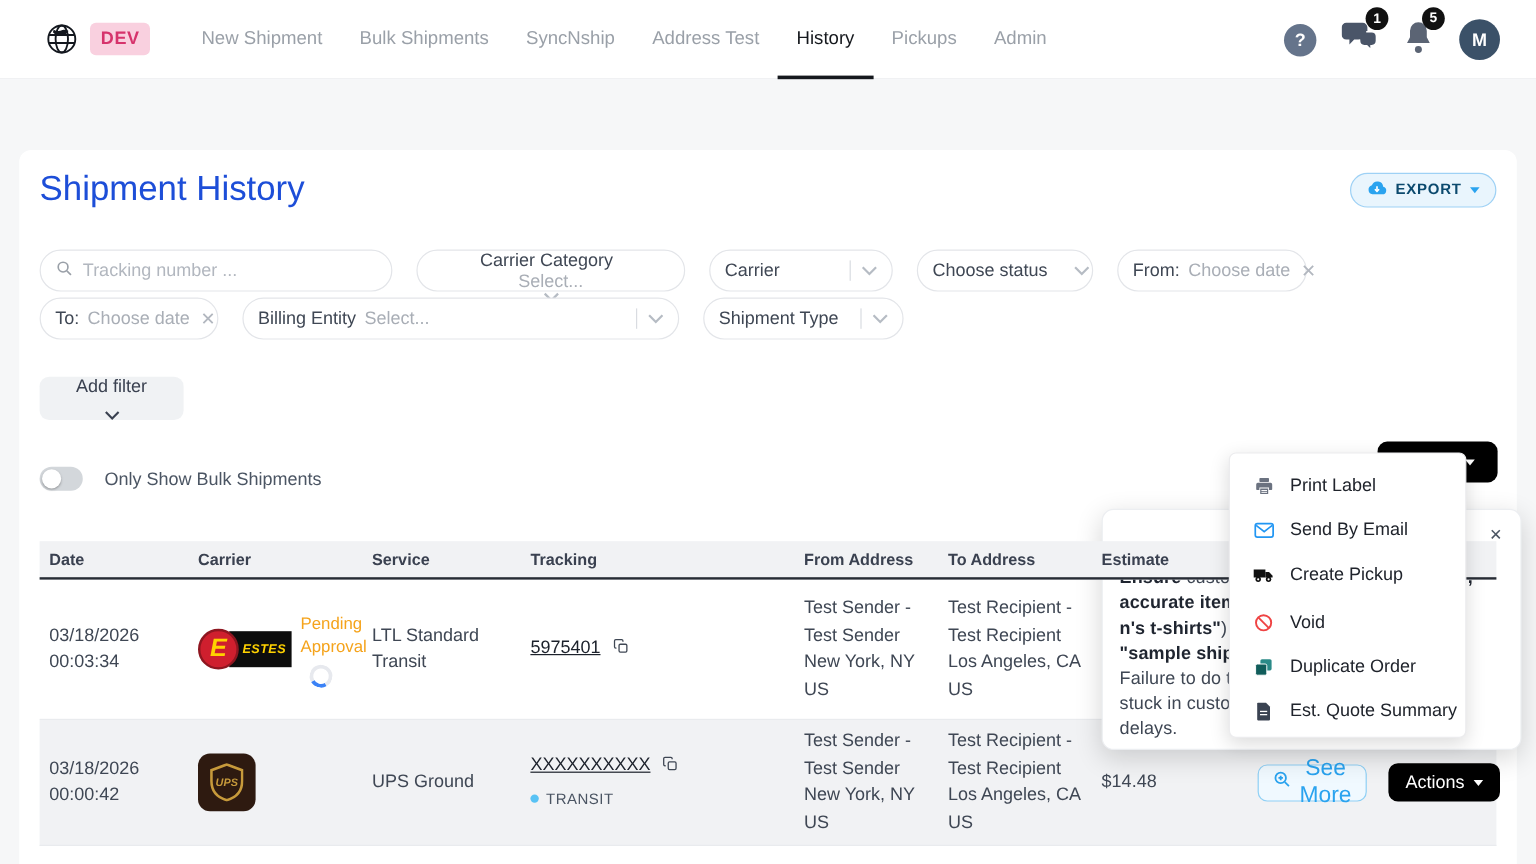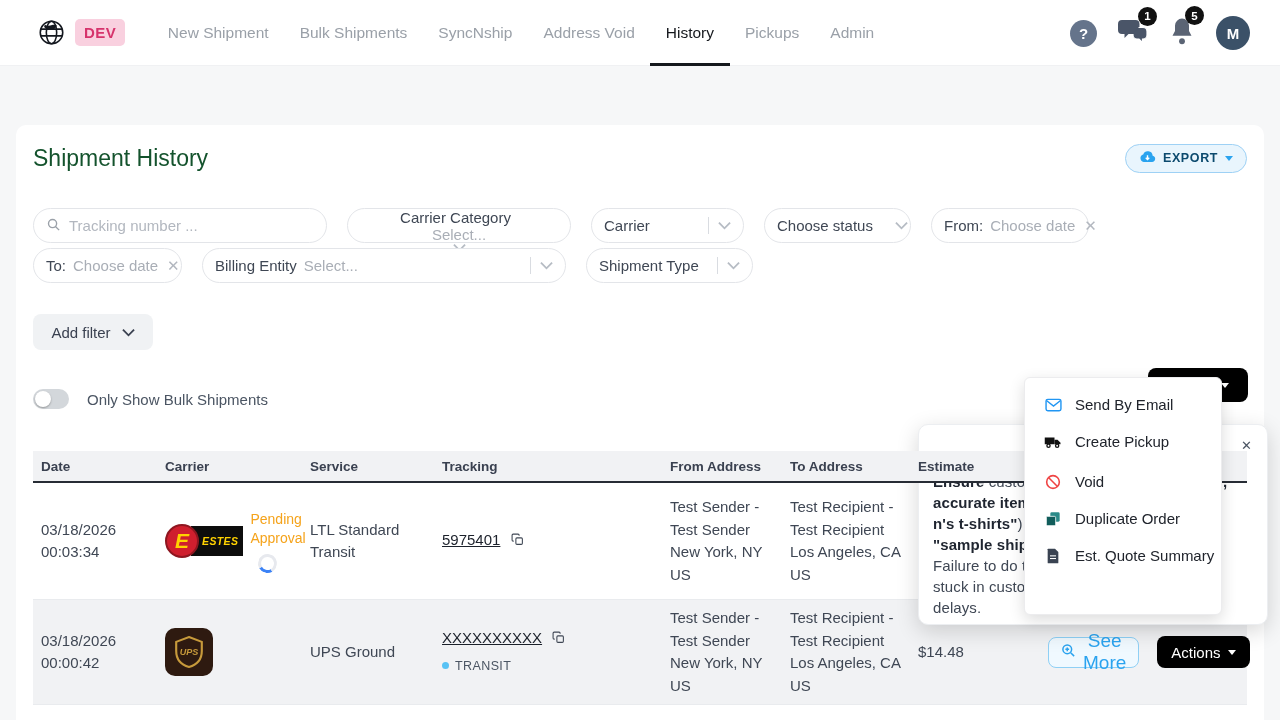--- a/index.html
+++ b/index.html
@@ -23,21 +23,21 @@
   .count-badge { position: absolute; top: -11px; right: -9px; min-width: 19px; height: 19px; border-radius: 50%;
     background: #111; color: #fff; font-size: 11.5px; font-weight: bold; display: flex; align-items: center; justify-content: center; }
   .avatar { width: 34px; height: 34px; border-radius: 50%; background: #3b5168; color: #fff;
     display: flex; align-items: center; justify-content: center; font-size: 15px; font-weight: bold; }
 
   
   .pagebg { position: absolute; left: 0; top: 66px; width: 1280px; height: 654px; background: #f6f7f8; }
   .card { position: absolute; left: 16px; top: 59px; width: 1248px; height: 780px; background: #fff;
     border-radius: 10px; padding: 10px 17px 0 17px; }
   .card-head { display: flex; align-items: center; height: 46px; }
-  .page-title { font-size: 23px; font-weight: 500; color: #14532d; }
+  .page-title { font-size: 29px; font-weight: 500; color: #1d4ed8; }
   .export-btn { margin-left: auto; display: flex; align-items: center; gap: 7px; background: #e9f5fd;
     border: 1px solid #9ed1f5; color: #0c4a6e; border-radius: 15px; padding: 5px 13px;
     font-size: 12.5px; font-weight: bold; letter-spacing: .6px; cursor: pointer; }
   .caret-blue { width: 0; height: 0; border-left: 4px solid transparent; border-right: 4px solid transparent; border-top: 5px solid #2aa3ef; }
 
   
   .filters { display: flex; flex-wrap: wrap; column-gap: 20px; row-gap: 5px; margin-top: 27px; }
   .fld { height: 35px; border: 1px solid #e3e5e9; border-radius: 18px; display: flex; align-items: center;
     padding: 0 12px; font-size: 15px; background: #fff; }
   .fld .lbl { color: #3f4754; margin-right: 7px; white-space: nowrap; }
@@ -52,21 +52,21 @@
   .f-carrier { width: 153px; }
   .f-status { width: 147px; }
   .f-from { width: 158px; }
   .f-to { width: 149px; }
   .f-billing { width: 364px; }
   .f-shiptype { width: 167px; }
   .clear-x { color: #b2b7bf; font-size: 15px; margin-left: 9px; cursor: pointer; }
 
   .add-filter { margin-top: 31px; width: 120px; height: 36px; background: #f0f2f4; border: none; border-radius: 8px;
     display: flex; align-items: center; justify-content: center; gap: 11px; font-size: 15px; color: #3a4150;
-    font-family: inherit; cursor: pointer; }
+    font-family: inherit; cursor: pointer; flex-direction: column; }
 
   .toggle-row { margin-top: 39px; display: flex; align-items: center; }
   .toggle { width: 36px; height: 20px; border-radius: 10px; background: #d3d7db; position: relative; cursor: pointer; }
   .toggle .knob { position: absolute; left: 2px; top: 2px; width: 16px; height: 16px; border-radius: 50%; background: #fff;
     box-shadow: 0 1px 2px rgba(0,0,0,.3); }
   .toggle-label { margin-left: 18px; font-size: 15px; color: #4b5563; }
 
   
   .tbl { margin-top: 42px; width: 1214px; }
   .thead { display: flex; height: 32px; background: #f1f2f4; align-items: center;
@@ -138,21 +138,21 @@
         <ellipse cx="12" cy="12" rx="4.6" ry="10"></ellipse>
       <path d="M2.4 9h19.2M2.4 15h19.2"></path>
       <path d="M6 5.2c2.2 1.2 4.5 1 6.5.2 1.6-.6 3.3-.3 4.5.6l-2.2 2.6c-2 .8-4.6.2-6.6 1L5.4 7z" fill="#14181f" stroke="none"></path>
     </svg>
   </span>
   <span class="env-badge">DEV</span>
   <div class="nav-items">
     <div class="nav-item">New Shipment</div>
     <div class="nav-item">Bulk Shipments</div>
     <div class="nav-item">SyncNship</div>
-    <div class="nav-item">Address Void</div>
+    <div class="nav-item">Address Test</div>
     <div class="nav-item active">History</div>
     <div class="nav-item">Pickups</div>
     <div class="nav-item">Admin</div>
   </div>
   <div class="nav-right">
     <div class="icon-wrap">
       <div class="help-circle">?</div>
     </div>
     <div class="icon-wrap">
       <span>
@@ -434,20 +434,32 @@
 </div>
 
 <button class="floating-actions">
   <span>Actions</span>
   <span class="caret-white"></span>
 </button>
 
 <div class="menu">
   <div class="menu-item">
     <span class="mi-icon">
+      <svg width="17" height="16" viewBox="0 0 24 24" fill="#6b7280">
+        <rect x="6" y="2" width="12" height="5" rx="1"></rect>
+        <path d="M4 8h16a2 2 0 0 1 2 2v6a1 1 0 0 1-1 1h-3v-3H6v3H3a1 1 0 0 1-1-1v-6a2 2 0 0 1 2-2z"></path>
+        <path d="M7 15h10v7H7z"></path>
+          <rect x="8.5" y="17" width="7" height="1.2" fill="#fff"></rect>
+          <rect x="8.5" y="19.3" width="7" height="1.2" fill="#fff"></rect>
+      </svg>
+    </span>
+    <span>Print Label</span>
+  </div>
+  <div class="menu-item">
+    <span class="mi-icon">
       <svg width="17" height="14" viewBox="0 0 24 19" fill="none" stroke="#2196f3" stroke-width="2">
         <rect x="1.5" y="1.5" width="21" height="16" rx="2.5"></rect>
           <path d="M2.5 3.5 12 11 21.5 3.5"></path>
       </svg>
     </span>
     <span>Send By Email</span>
   </div>
   <div class="menu-item">
     <span class="mi-icon">
       <svg width="18" height="14" viewBox="0 0 24 18" fill="#111">

